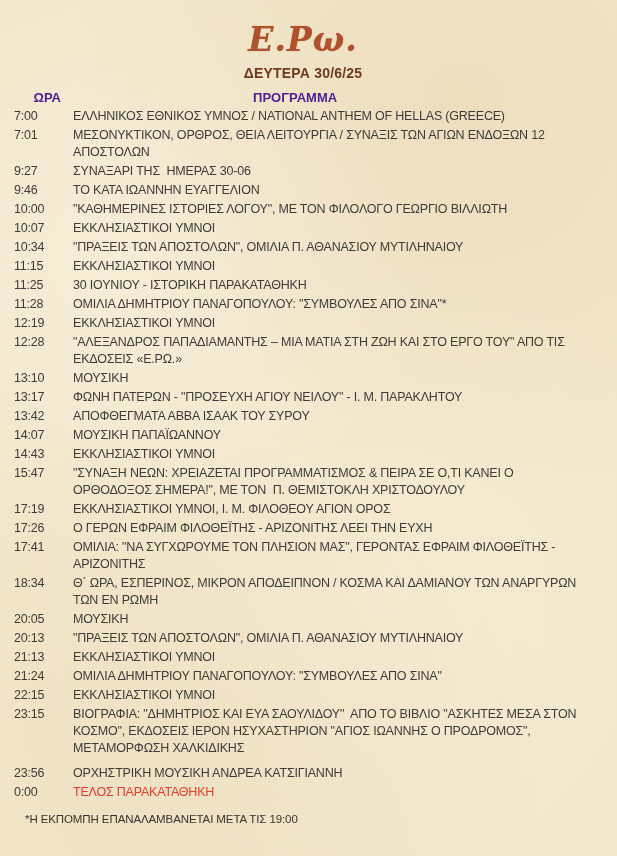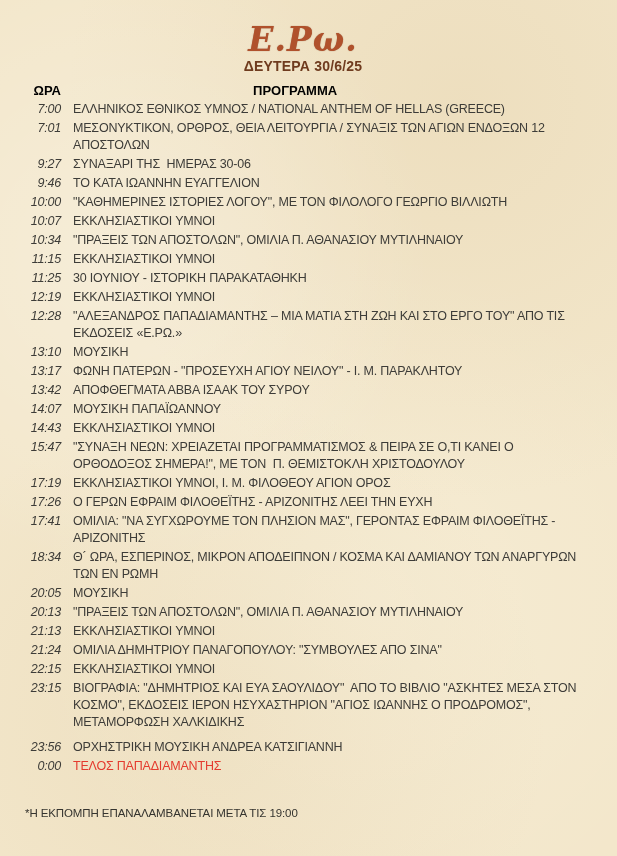--- a/index.html
+++ b/index.html
@@ -36,36 +36,37 @@
   .station-name{
     font-family:"Liberation Serif", serif;
     font-style:italic;font-weight:bold;
     font-size:17px;line-height:20px;
     color:var(--station-red);
     letter-spacing:.5px;
     text-shadow:0 0 .5px rgba(150,10,5,.5);
   }
   .date-heading{
     text-align:center;
+    margin-top:7px;
     font-weight:bold;
     font-size:14px;
     color:var(--date-brown);
     letter-spacing:.2px;
   }
   
-  .thead{display:flex;margin-top:9px;margin-bottom:3px;font-weight:bold;font-size:13px;color:#000000;}
+  .thead{display:flex;margin-top:9px;margin-bottom:3px;font-weight:bold;font-size:13px;color:#4c1d95;}
   .thead .col-time{width:47px;text-align:right;flex:none;}
   .thead .col-prog{margin-left:12px;flex:1;padding-left:180px;}
   .row{display:flex;margin-bottom:2px;font-size:12.5px;line-height:17px;letter-spacing:-0.2px;}
-  .row .time{width:47px;text-align:right;flex:none;font-style:italic;}
+  .row .time{width:47px;text-align:left;flex:none;}
   .row .prog{margin-left:12px;flex:1;white-space:pre-wrap;}
   .row.end-row .prog{color:var(--end-red);}
   .row.gap-before{margin-top:8px;}
   
-  .footnote{margin-top:32px;padding-left:11px;font-size:11.5px;letter-spacing:-0.1px;color:#35342f;}
+  .footnote{margin-top:12px;padding-left:11px;font-size:11.5px;letter-spacing:-0.1px;color:#35342f;}
 </style>
 </head>
 <body>
 
 <div class="page">
 
   <header class="masthead">
     <span class="logo">Ε.Ρω.</span>
   </header>
 
@@ -115,20 +116,24 @@
   <div class="row">
     <span class="time">11:15</span>
     <span class="prog">ΕΚΚΛΗΣΙΑΣΤΙΚΟΙ ΥΜΝΟΙ</span>
   </div>
 
   <div class="row">
     <span class="time">11:25</span>
     <span class="prog">30 ΙΟΥΝΙΟΥ - ΙΣΤΟΡΙΚΗ ΠΑΡΑΚΑΤΑΘΗΚΗ</span>
   </div>
 
+  <div class="row">
+    <span class="time">11:28</span>
+    <span class="prog">ΟΜΙΛΙΑ ΔΗΜΗΤΡΙΟΥ ΠΑΝΑΓΟΠΟΥΛΟΥ: "ΣΥΜΒΟΥΛΕΣ ΑΠΟ ΣΙΝΑ"*</span>
+  </div>
 
   <div class="row">
     <span class="time">12:19</span>
     <span class="prog">ΕΚΚΛΗΣΙΑΣΤΙΚΟΙ ΥΜΝΟΙ</span>
   </div>
 
   <div class="row">
     <span class="time">12:28</span>
     <span class="prog">"ΑΛΕΞΑΝΔΡΟΣ ΠΑΠΑΔΙΑΜΑΝΤΗΣ – ΜΙΑ ΜΑΤΙΑ ΣΤΗ ΖΩΗ ΚΑΙ ΣΤΟ ΕΡΓΟ ΤΟΥ" ΑΠΟ ΤΙΣ ΕΚΔΟΣΕΙΣ «Ε.ΡΩ.»</span>
   </div>
@@ -214,19 +219,19 @@
     <span class="prog">ΒΙΟΓΡΑΦΙΑ: "ΔΗΜΗΤΡΙΟΣ ΚΑΙ ΕΥΑ ΣΑΟΥΛΙΔΟΥ"  ΑΠΟ ΤΟ ΒΙΒΛΙΟ "ΑΣΚΗΤΕΣ ΜΕΣΑ ΣΤΟΝ ΚΟΣΜΟ", ΕΚΔΟΣΕΙΣ ΙΕΡΟΝ ΗΣΥΧΑΣΤΗΡΙΟΝ "ΑΓΙΟΣ ΙΩΑΝΝΗΣ Ο ΠΡΟΔΡΟΜΟΣ", ΜΕΤΑΜΟΡΦΩΣΗ ΧΑΛΚΙΔΙΚΗΣ</span>
   </div>
 
   <div class="row gap-before">
     <span class="time">23:56</span>
     <span class="prog">ΟΡΧΗΣΤΡΙΚΗ ΜΟΥΣΙΚΗ ΑΝΔΡΕΑ ΚΑΤΣΙΓΙΑΝΝΗ</span>
   </div>
 
   <div class="row end-row">
     <span class="time">0:00</span>
-    <span class="prog">ΤΕΛΟΣ ΠΑΠΑΔΙΑΜΑΝΤΗΣ</span>
+    <span class="prog">ΤΕΛΟΣ ΠΑΡΑΚΑΤΑΘΗΚΗ</span>
   </div>
 </main>
 
   <div class="footnote">*Η ΕΚΠΟΜΠΗ ΕΠΑΝΑΛΑΜΒΑΝΕΤΑΙ ΜΕΤΑ ΤΙΣ 19:00</div>
 
 </div>
 
 </body></html>

